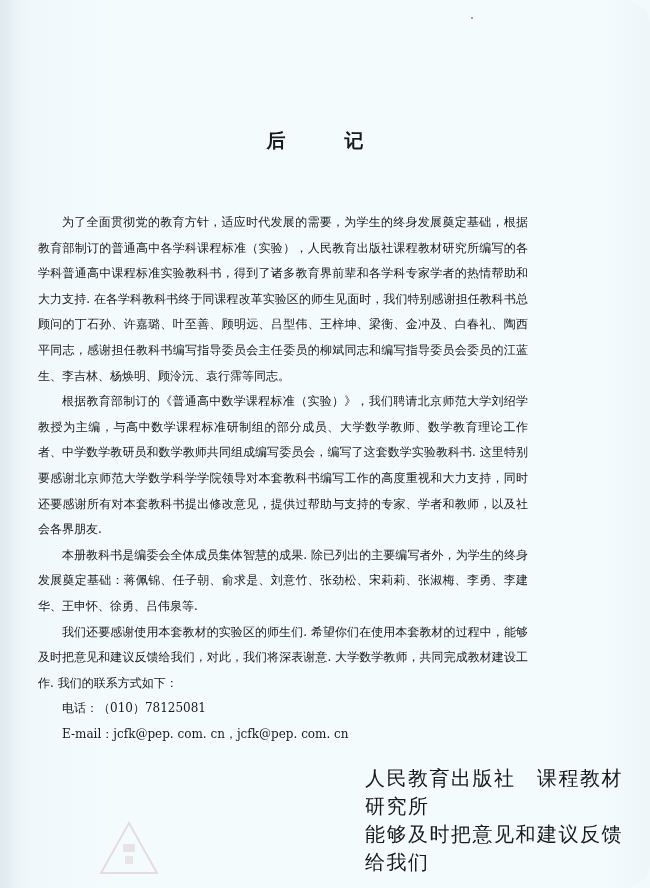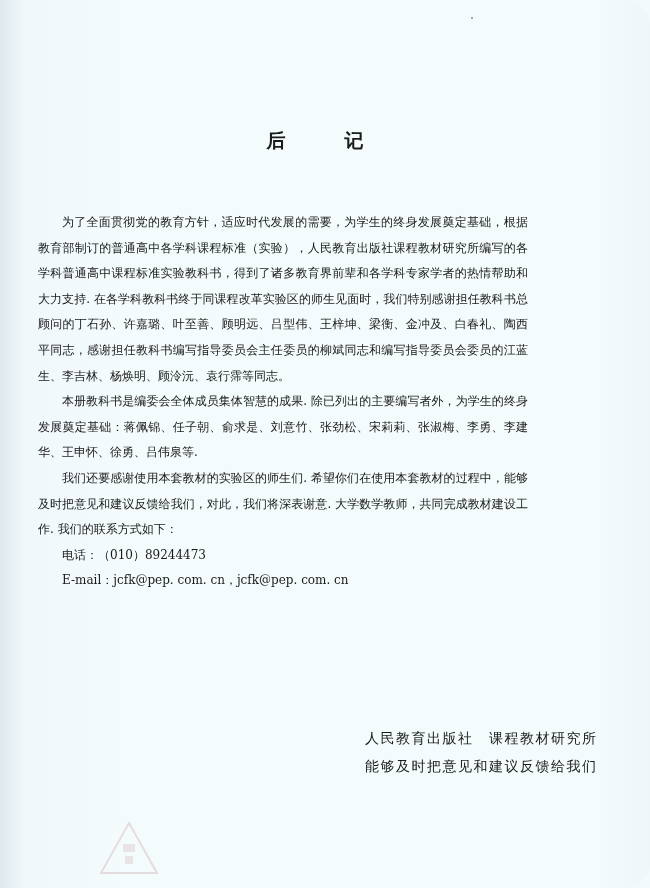--- a/index.html
+++ b/index.html
@@ -24,42 +24,43 @@
     font-size:19px; font-weight:bold; letter-spacing:20px;
     font-family:"DejaVu Sans","Liberation Sans",sans-serif;
   }
   .body-text {
     position:absolute; left:38px; top:210px; width:490px;
     font-size:12px; line-height:25.6px; text-align:justify;
   }
   .para { text-indent:2em; margin:0; }
   .contact { padding-left:2em; margin:0; }
   .sign {
-    position:absolute; left:365px; top:724px; width:260px;
-    font-size:14px; line-height:28px; letter-spacing:1.5px;
+    position:absolute; left:365px; top:764px; width:260px;
+    font-size:20px; line-height:28px; letter-spacing:1.5px;
   }
   .stamp {
     position:absolute; left:98px; top:820px; width:62px; height:56px; opacity:0.35;
   }
   .dot { position:absolute; left:471px; top:17px; width:2px; height:2px; background:#888; border-radius:1px; }
 </style>
 </head>
 <body>
 
 <div class="page">
   <div class="edge-shadow"></div>
   <div class="dot"></div>
 
   <div class="title">后　记</div>
 
   <div class="body-text">
     <p class="para">为了全面贯彻党的教育方针，适应时代发展的需要，为学生的终身发展奠定基础，根据教育部制订的普通高中各学科课程标准（实验），人民教育出版社课程教材研究所编写的各学科普通高中课程标准实验教科书，得到了诸多教育界前辈和各学科专家学者的热情帮助和大力支持. 在各学科教科书终于同课程改革实验区的师生见面时，我们特别感谢担任教科书总顾问的丁石孙、许嘉璐、叶至善、顾明远、吕型伟、王梓坤、梁衡、金冲及、白春礼、陶西平同志，感谢担任教科书编写指导委员会主任委员的柳斌同志和编写指导委员会委员的江蓝生、李吉林、杨焕明、顾泠沅、袁行霈等同志。</p>
+    <p class="para">根据教育部制订的《普通高中数学课程标准（实验）》，我们聘请北京师范大学刘绍学教授为主编，与高中数学课程标准研制组的部分成员、大学数学教师、数学教育理论工作者、中学数学教研员和数学教师共同组成编写委员会，编写了这套数学实验教科书. 这里特别要感谢北京师范大学数学科学学院领导对本套教科书编写工作的高度重视和大力支持，同时还要感谢所有对本套教科书提出修改意见，提供过帮助与支持的专家、学者和教师，以及社会各界朋友.</p>
     <p class="para">本册教科书是编委会全体成员集体智慧的成果. 除已列出的主要编写者外，为学生的终身发展奠定基础：蒋佩锦、任子朝、俞求是、刘意竹、张劲松、宋莉莉、张淑梅、李勇、李建华、王申怀、徐勇、吕伟泉等.</p>
     <p class="para">我们还要感谢使用本套教材的实验区的师生们. 希望你们在使用本套教材的过程中，能够及时把意见和建议反馈给我们，对此，我们将深表谢意. 大学数学教师，共同完成教材建设工作. 我们的联系方式如下：</p>
-    <p class="contact">电话：（010）89244473</p>
+    <p class="contact">电话：（010）78125081</p>
     <p class="contact">E-mail：jcfk@pep. com. cn，jcfk@pep. com. cn</p>
   </div>
 
   <div class="sign">
     <div>人民教育出版社　课程教材研究所</div>
     <div>能够及时把意见和建议反馈给我们</div>
   </div>
 
   <svg class="stamp" viewBox="0 0 62 56">
     <polygon points="31,3 59,53 3,53" fill="none" stroke="#c9a3a8" stroke-width="2"></polygon>

